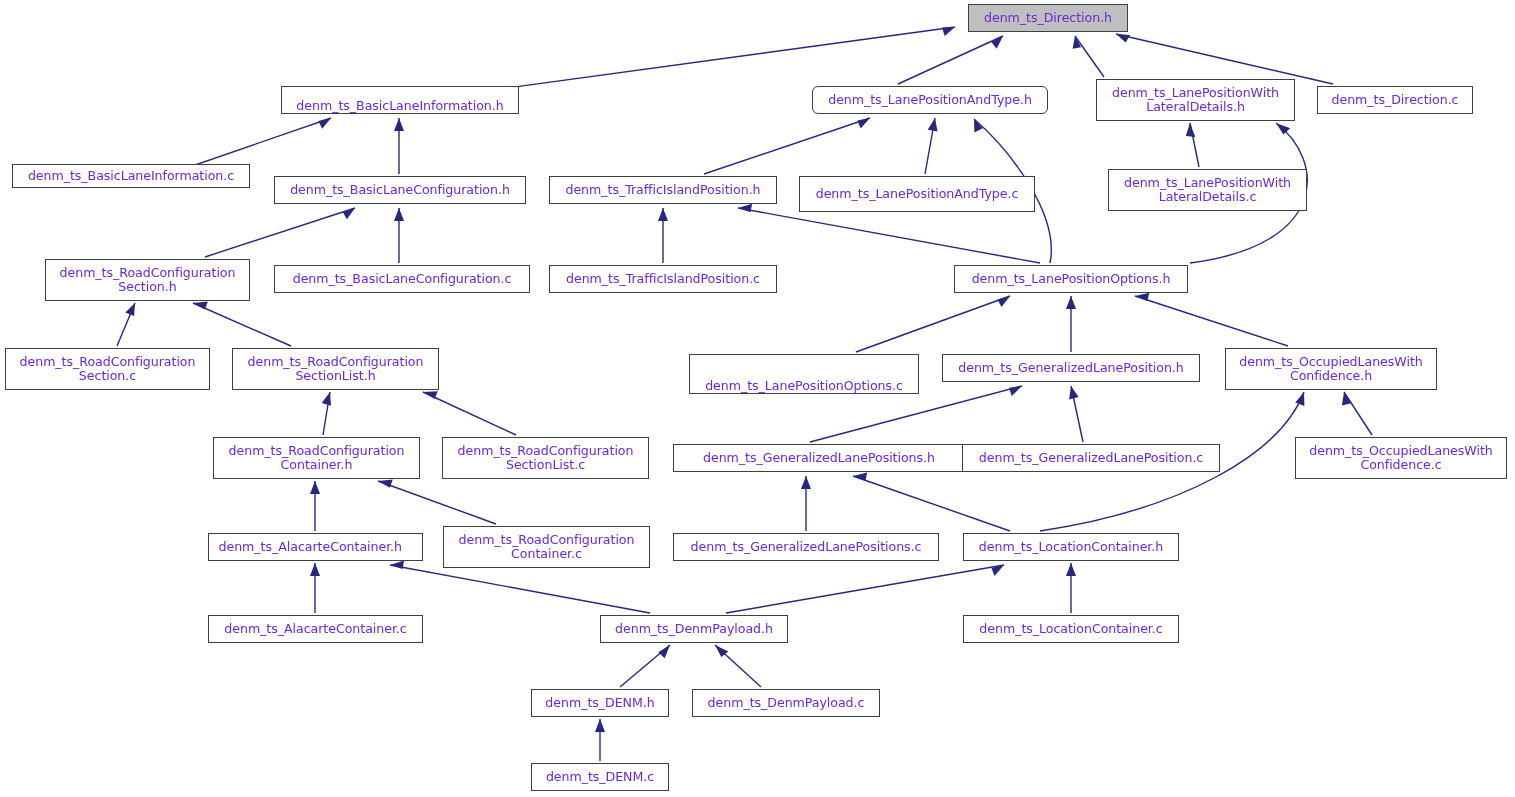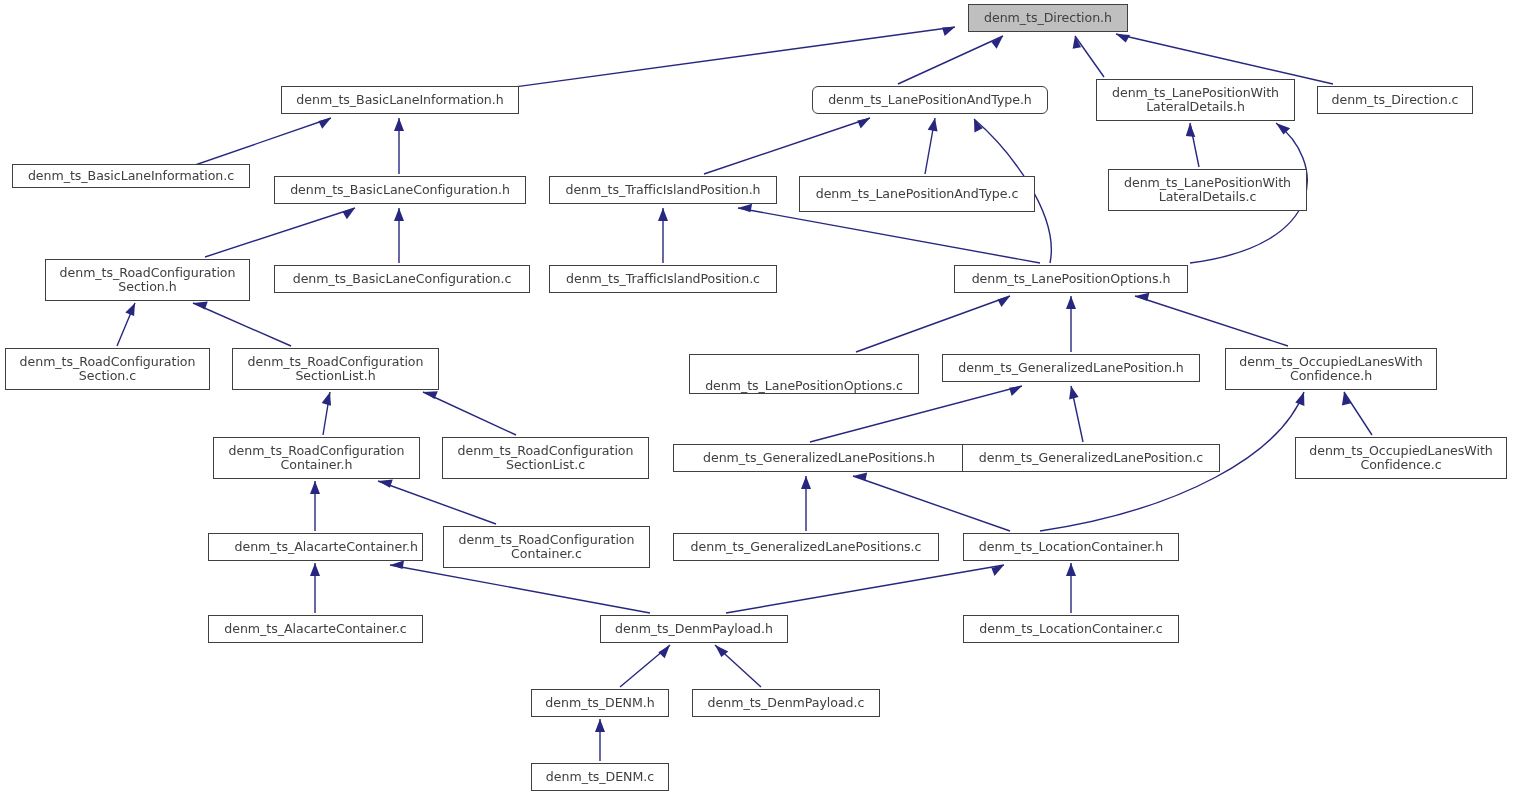--- a/index.html
+++ b/index.html
@@ -20,30 +20,30 @@
     top: 0;
     width: 1515px;
     height: 797px;
     overflow: visible;
   }
   .node {
     position: absolute;
     box-sizing: border-box;
     border: 1px solid #404040;
     background: #ffffff;
-    color: #404040;
+    color: #6d28d9;
     display: flex;
     align-items: center;
     justify-content: center;
     text-align: center;
     font-size: 12.6px;
     line-height: 1.12;
     letter-spacing: -0.05px;
     white-space: pre-line;
-    padding: 0 4px;
+    padding: 0 20px;
     z-index: 2;
   }
   .node.root {
     background: #bfbfbf;
     border: 1px solid #404040;
   }
   .edge {
     fill: none;
     stroke: #27277f;
     stroke-width: 1.4;
@@ -128,21 +128,21 @@
       <path d="M 1071 563 l -5 13 l 10 0 z" class="arrowhead" fill="#27277f"></path>
       <path d="M 620 687 L 670 645" class="edge" stroke="#27277f"></path>
       <path d="M 670 645 l -11.6 7.3 l 6.3 6 z" class="arrowhead" fill="#27277f"></path>
       <path d="M 761 687 L 715 645" class="edge" stroke="#27277f"></path>
       <path d="M 715 645 l 6.3 12.1 l 7 -5.5 z" class="arrowhead" fill="#27277f"></path>
       <path d="M 600 761 L 600 719" class="edge" stroke="#27277f"></path>
       <path d="M 600 719 l -5 13 l 10 0 z" class="arrowhead" fill="#27277f"></path>
     </svg>
   <div id="nodes-layer">
       <div class="node root" style="left: 968px; top: 4px; width: 160px; height: 28px; background: rgb(191, 191, 191); border-color: rgb(64, 64, 64);"><span>denm_ts_Direction.h</span></div>
-      <div class="node" style="left: 281px; top: 86px; width: 238px; height: 28px; background: rgb(255, 255, 255); border-color: rgb(64, 64, 64);"><span>denm_ts_BasicLaneInformation.h</span></div>
+      <div class="node" style="left: 281px; top: 86px; width: 238px; height: 28px; background: rgb(255, 255, 255); border-color: rgb(64, 64, 64); align-items: flex-end;"><span>denm_ts_BasicLaneInformation.h</span></div>
       <div class="node" style="left: 812px; top: 86px; width: 236px; height: 28px; background: rgb(255, 255, 255); border-color: rgb(64, 64, 64); border-radius: 6px;"><span>denm_ts_LanePositionAndType.h</span></div>
       <div class="node" style="left: 1096px; top: 79px; width: 199px; height: 42px; background: rgb(255, 255, 255); border-color: rgb(64, 64, 64);"><span>denm_ts_LanePositionWith
 LateralDetails.h</span></div>
       <div class="node" style="left: 1317px; top: 86px; width: 156px; height: 28px; background: rgb(255, 255, 255); border-color: rgb(64, 64, 64);"><span>denm_ts_Direction.c</span></div>
       <div class="node" style="left: 12px; top: 164px; width: 238px; height: 24px; background: rgb(255, 255, 255); border-color: rgb(64, 64, 64);"><span>denm_ts_BasicLaneInformation.c</span></div>
       <div class="node" style="left: 274px; top: 176px; width: 252px; height: 28px; background: rgb(255, 255, 255); border-color: rgb(64, 64, 64);"><span>denm_ts_BasicLaneConfiguration.h</span></div>
       <div class="node" style="left: 549px; top: 176px; width: 228px; height: 28px; background: rgb(255, 255, 255); border-color: rgb(64, 64, 64);"><span>denm_ts_TrafficIslandPosition.h</span></div>
       <div class="node" style="left: 799px; top: 176px; width: 236px; height: 36px; background: rgb(255, 255, 255); border-color: rgb(64, 64, 64);"><span>denm_ts_LanePositionAndType.c</span></div>
       <div class="node" style="left: 1108px; top: 169px; width: 199px; height: 42px; background: rgb(255, 255, 255); border-color: rgb(64, 64, 64);"><span>denm_ts_LanePositionWith
 LateralDetails.c</span></div>

